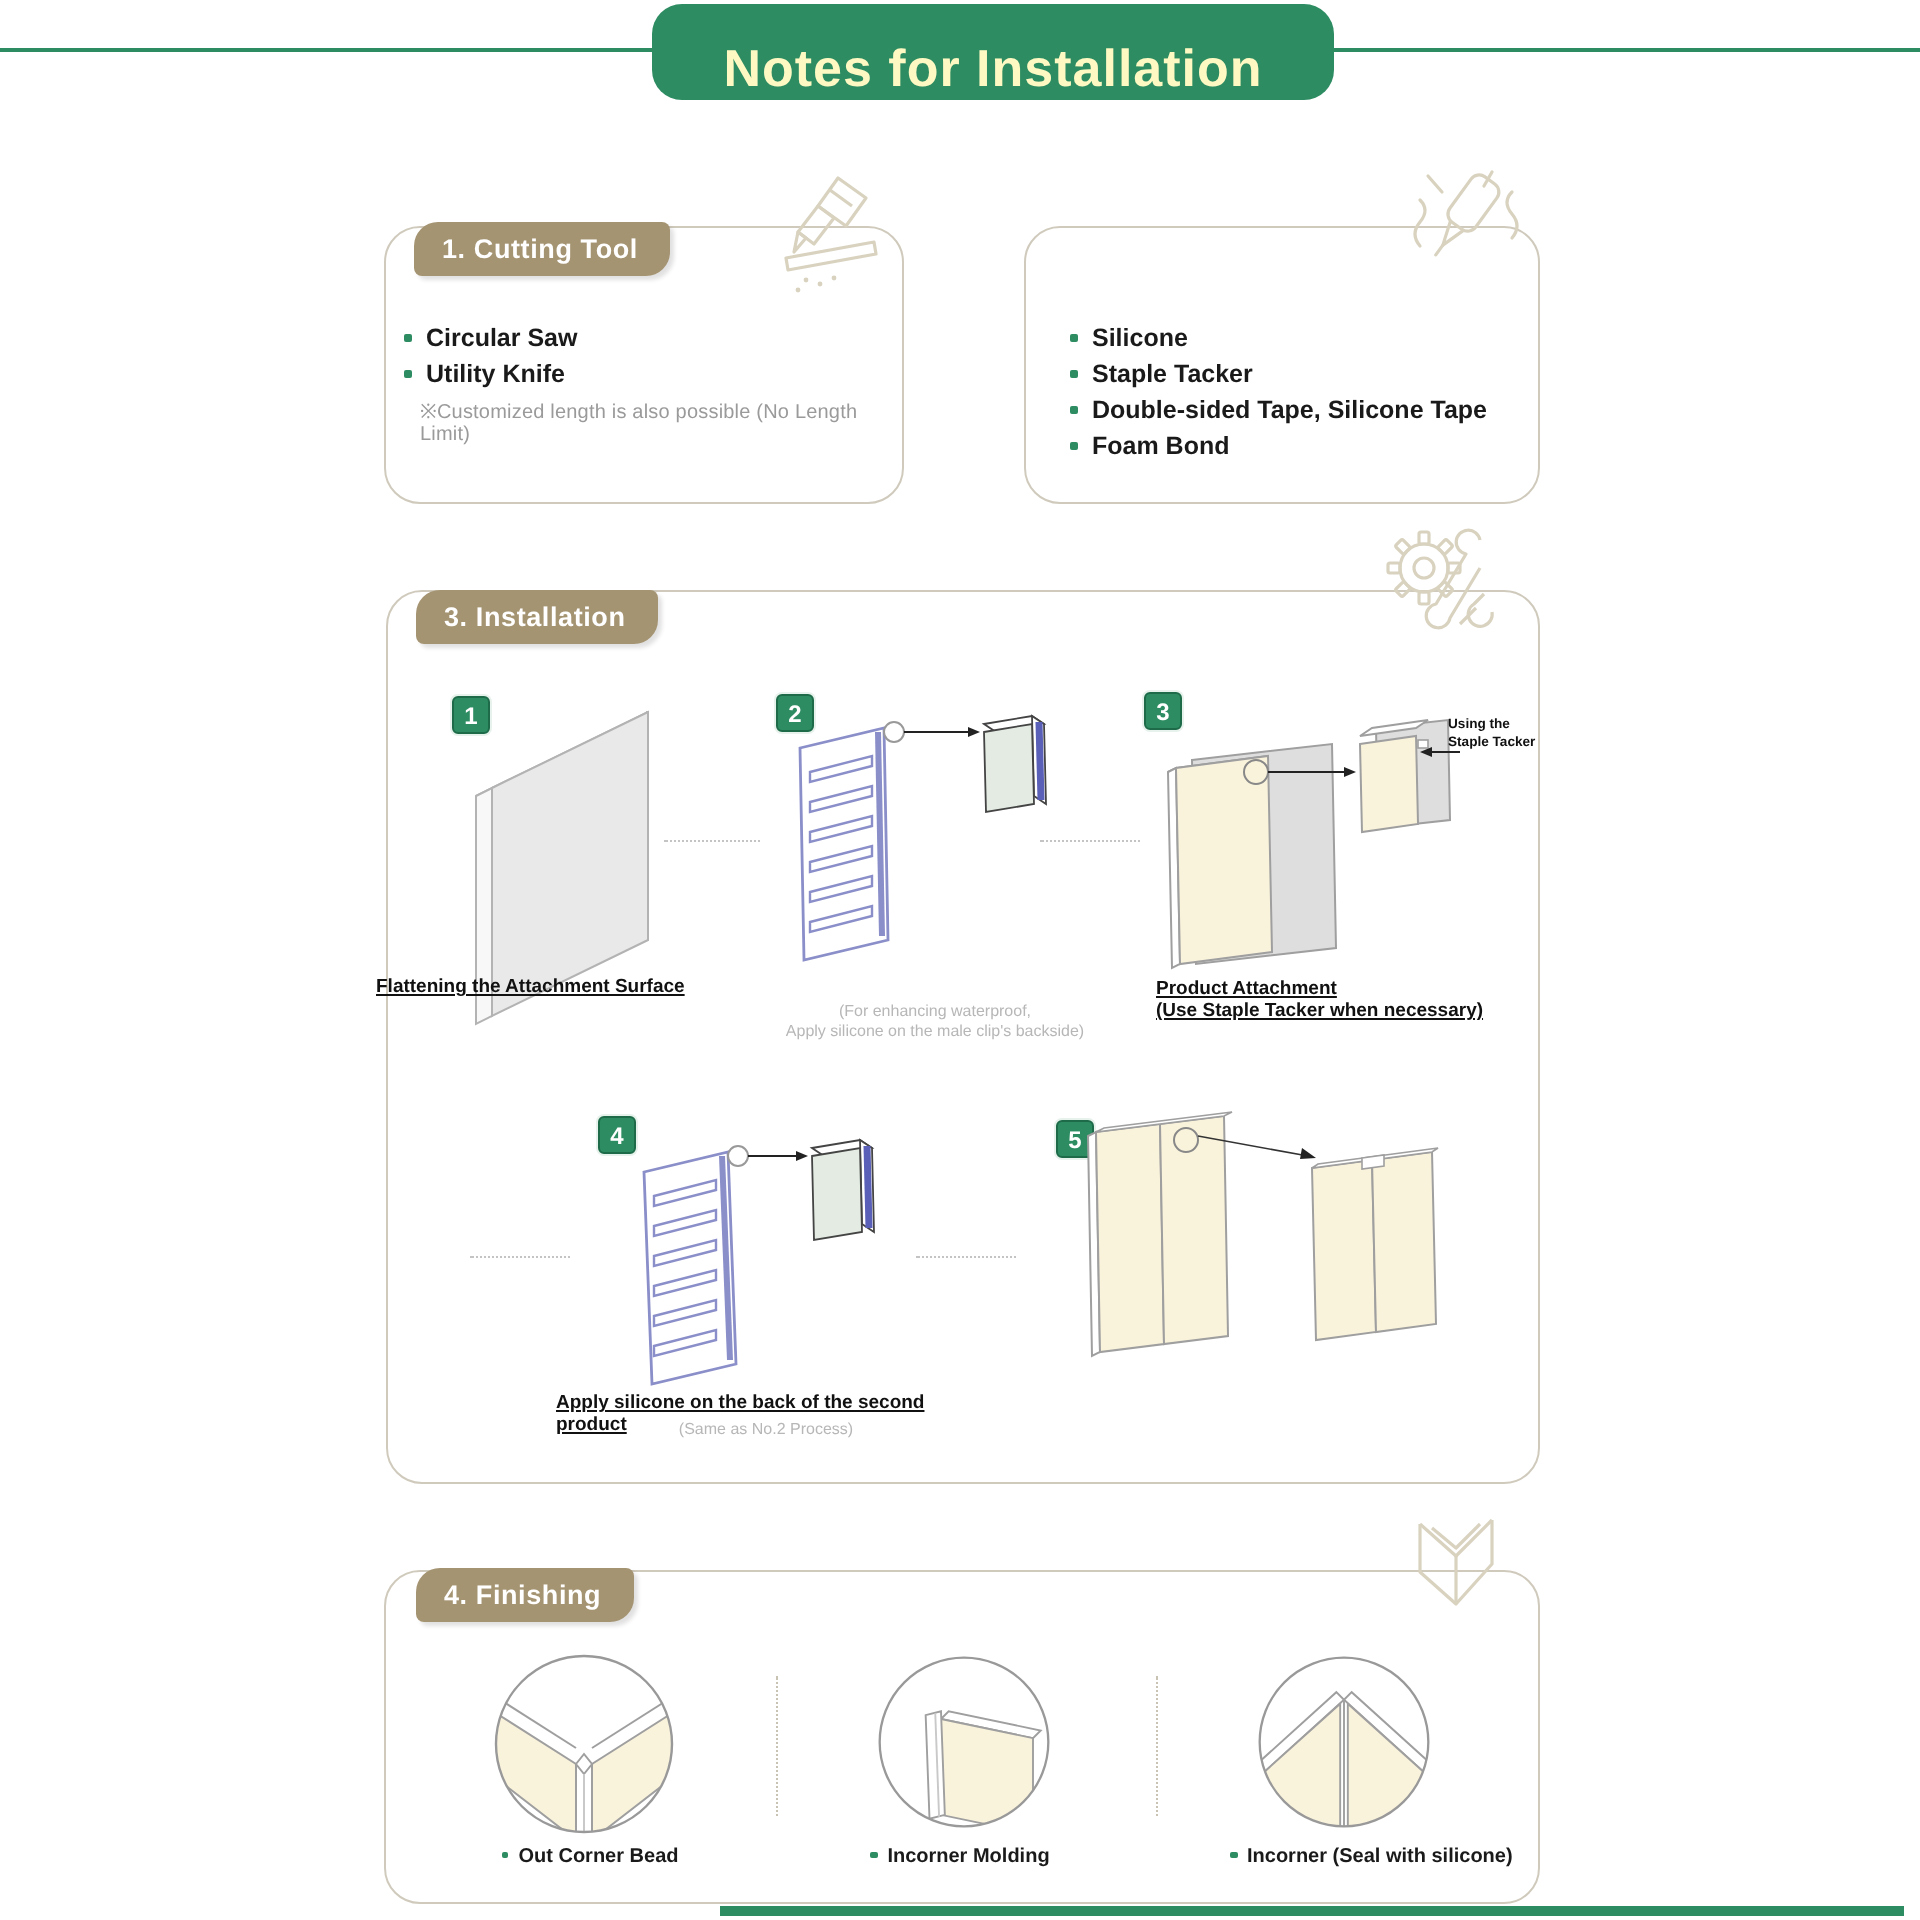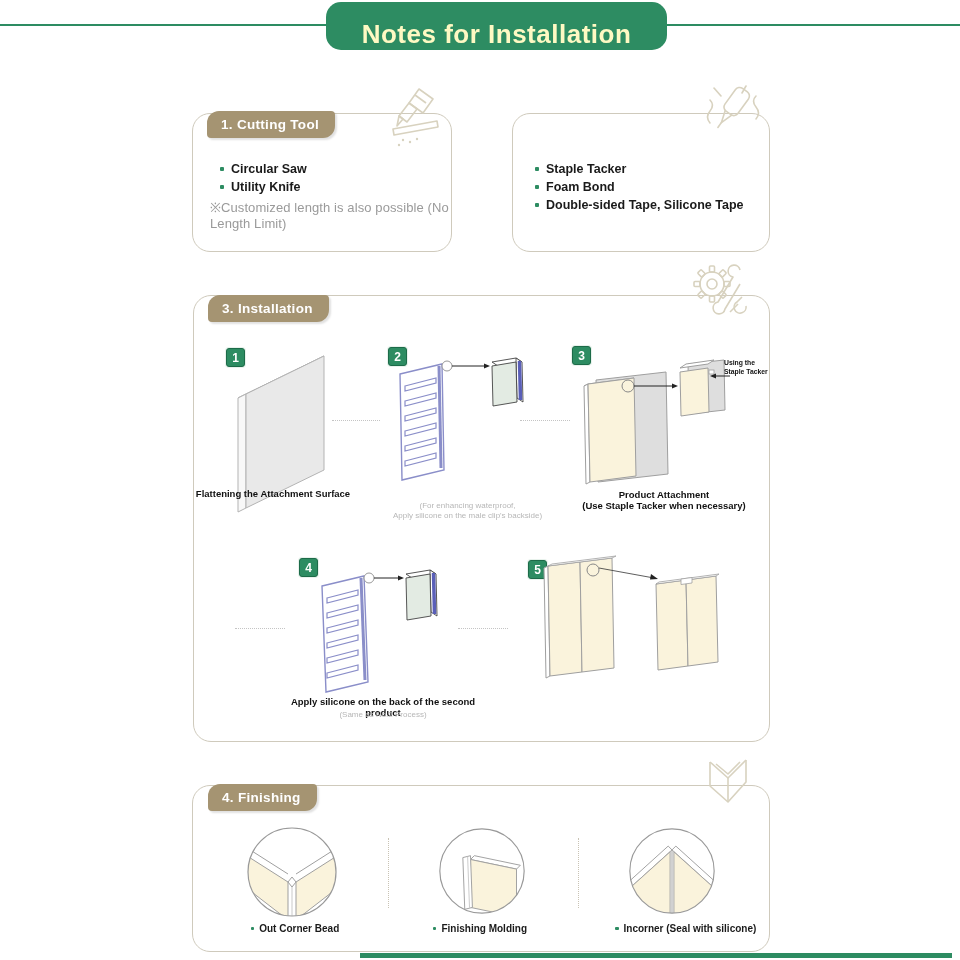--- a/index.html
+++ b/index.html
@@ -15,27 +15,27 @@
   
   .box{border:1px solid #cfcabc;border-radius:18px;background:#fff;}
   .sec-badge{background:#a59472;color:#fff;font-weight:bold;font-size:13.5px;letter-spacing:.3px;
              padding:6px 16px 6px 14px;border-radius:12px 4px 12px 4px;
              box-shadow:2px 2px 2px rgba(0,0,0,.12);white-space:nowrap;}
   
   ul.blist{list-style:none;margin:0;padding:0;}
   ul.blist li{position:relative;font-weight:bold;font-size:12.5px;line-height:18px;padding-left:11px;}
   ul.blist li::before{content:"";position:absolute;left:0;top:7px;width:3.5px;height:3.5px;
                       background:#2d8c62;border-radius:1px;}
-  .note{font-size:13px;color:#9a9a9a;font-weight:500;letter-spacing:.1px;}
+  .note{font-size:10px;color:#9a9a9a;font-weight:500;letter-spacing:.1px;}
   
   .stepnum{width:17px;height:17px;background:#2d8c62;border:1px solid #1d6b49;border-radius:3px;
            color:#fff;font-size:12px;font-weight:bold;display:flex;align-items:center;
            justify-content:center;box-shadow:0 0 0 1px #e8f2ec;}
   
-  .cap{font-size:9.5px;font-weight:bold;text-align:center;color:#111;line-height:11px;}
+  .cap{font-size:9.5px;font-weight:bold;text-align:left;color:#111;line-height:11px;text-decoration:underline;}
   .sub{font-size:8px;color:#b7b7b7;font-weight:500;text-align:center;line-height:10px;}
   .anno{font-size:6.8px;font-weight:bold;color:#111;line-height:9px;text-align:left;}
   
   .dot-h{border-top:1.5px dotted #c4c4c4;height:0;}
   .dot-v{border-left:1.5px dotted #c9c3b4;width:0;}
   
   .fin-cap{font-size:10px;font-weight:bold;white-space:nowrap;}
   .fin-cap .bdot{display:inline-block;width:3.5px;height:3.5px;background:#2d8c62;border-radius:1px;
                  vertical-align:middle;margin-right:5px;margin-top:-2px;}
   svg{display:block;}
@@ -60,44 +60,45 @@
       <path d="M22,30 L26,33 L20,40 Z"></path>
       <path d="M16,43 L60,35 L61,41 L17,49 Z"></path>
     </g>
     <g fill="#d8d2bf">
       <circle cx="26" cy="54" r="1.2"></circle>
         <circle cx="33" cy="56" r="1.2"></circle>
       <circle cx="40" cy="53" r="1.2"></circle>
         <circle cx="22" cy="59" r="1.2"></circle>
     </g>
   </svg>
-  <ul class="blist abs" style="left:220px;top:160px;">
+  <ul class="blist abs" style="left:202px;top:160px;">
     <li>Circular Saw</li>
     <li>Utility Knife</li>
   </ul>
   <div class="abs note" style="left:210px;top:198px;width:240px;">※Customized length is also possible (No Length Limit)</div>
 
   <div class="abs box" style="left:512px;top:113px;width:256px;height:137px;"></div>
   <svg class="abs" style="left:700px;top:84px;" width="64" height="58" viewBox="0 0 64 58">
     <g fill="none" stroke="#d8d2bf" stroke-width="1.6" stroke-linejoin="round" stroke-linecap="round">
       <g transform="rotate(36 32 24)">
         <rect x="24" y="2" width="16" height="28" rx="5"></rect>
         <path d="M28,30 L32,42 L36,30"></path>
         <line x1="32" y1="42" x2="32" y2="48"></line>
       </g>
       <path d="M10,16 q5,5 0,11 q-5,6 0,12"></path>
       <path d="M56,12 q-5,5 0,11 q5,6 0,12"></path>
       <line x1="14" y1="4" x2="21" y2="12"></line>
       <line x1="46" y1="2" x2="42" y2="9"></line>
     </g>
   </svg>
   <ul class="blist abs" style="left:535px;top:160px;">
+    <li>Silicone</li>
     <li>Staple Tacker</li>
+    <li>Double-sided Tape, Silicone Tape</li>
     <li>Foam Bond</li>
-    <li>Double-sided Tape, Silicone Tape</li>
   </ul>
 
   <div class="abs box" style="left:193px;top:295px;width:575px;height:445px;"></div>
   <div class="abs sec-badge" style="left:208px;top:295px;">3. Installation</div>
   <svg class="abs" style="left:688px;top:262px;" width="66" height="62" viewBox="0 0 66 62">
     <g fill="none" stroke="#d8d2bf" stroke-width="1.6">
       <g transform="translate(24,22)">
         <circle r="12"></circle>
           <circle r="5"></circle>
         <g>
@@ -290,21 +291,21 @@
     <circle cx="48" cy="48" r="44" fill="none" stroke="#999" stroke-width="1.2"></circle>
   </svg>
 
   <div class="abs dot-v" style="left:388px;top:838px;height:70px;"></div>
   <div class="abs dot-v" style="left:578px;top:838px;height:70px;"></div>
 
   <div class="abs fin-cap" style="left:240px;top:923px;width:110px;text-align:center;">
     <span class="bdot"></span><span>Out Corner Bead</span>
   </div>
   <div class="abs fin-cap" style="left:420px;top:923px;width:120px;text-align:center;">
-    <span class="bdot"></span><span>Finishing Molding</span>
+    <span class="bdot"></span><span>Incorner Molding</span>
   </div>
   <div class="abs fin-cap" style="left:615px;top:923px;width:150px;text-align:left;">
     <span class="bdot"></span><span>Incorner (Seal with silicone)</span>
   </div>
 
   <div class="abs botline"></div>
 
 </div>
 
 </body></html>

